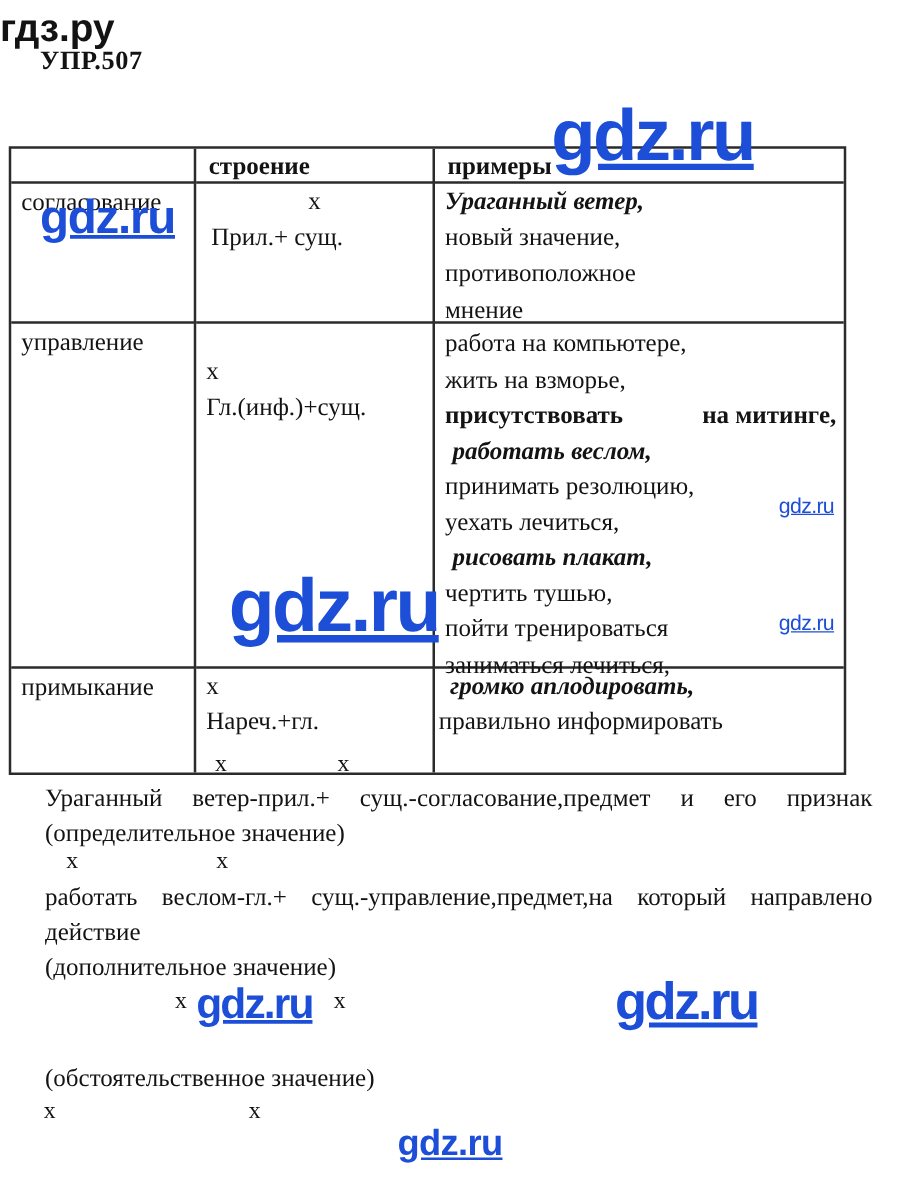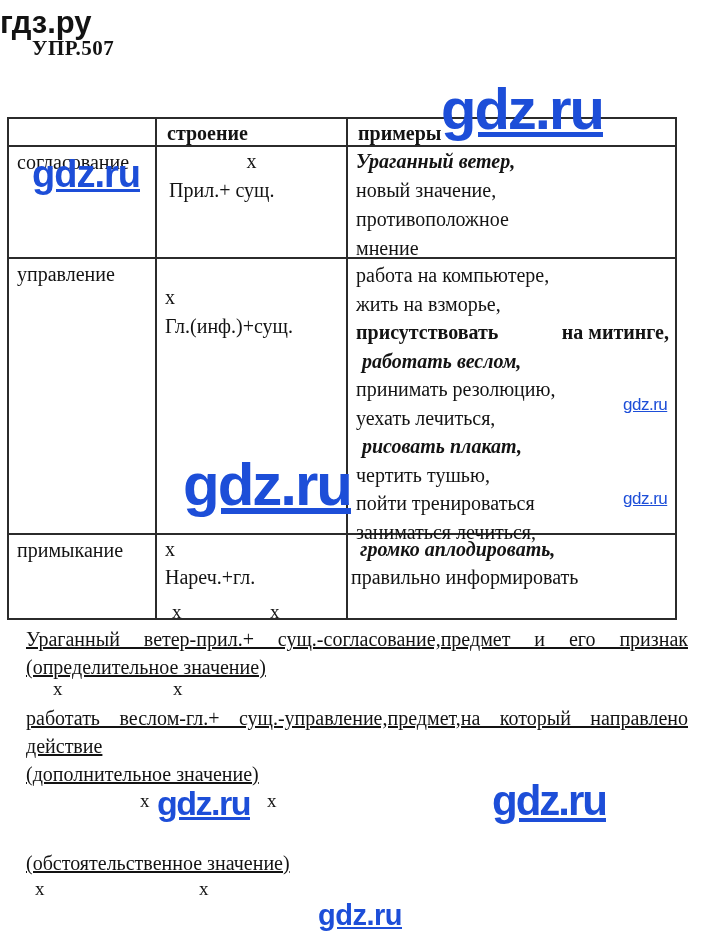--- a/index.html
+++ b/index.html
@@ -38,21 +38,21 @@
   .c3 div { padding-left:8px; line-height:29px; }
   .c3-r2 div { line-height:28.5px; padding-left:8px; }
   .c3-r2 { padding-top:2px; }
   .c3-r3 div { line-height:28px; }
   .bi { font-weight:bold; font-style:italic; }
   .indent { padding-left:14px !important; }
   .indent-sm { padding-left:12px !important; }
   .tight { padding-left:3px !important; }
   .split { display:flex; justify-content:space-between; padding-right:6px;font-weight:bold; }
   
-  .aline { position:absolute; left:26px; width:662px; font-size:20px; line-height:26px;text-decoration:underline; }
+  .aline { position:absolute; left:36px; width:662px; font-size:20px; line-height:26px; }
   .just { text-align:justify; text-align-last:justify; }
   .xmark { position:absolute; font-size:19px; line-height:1.2; }
   
   .wm {
     position:absolute; font-family:"Liberation Sans", sans-serif; font-weight:bold;
     color:#1d4ed8; line-height:1; z-index:5; letter-spacing:-1px;text-decoration:underline;
   }
   .wm-header   { left:441px; top:80px;  font-size:58px; letter-spacing:-2px; }
   .wm-row1     { left:32px;  top:155px; font-size:38px; }
   .wm-mid      { left:183px; top:455px; font-size:60px; letter-spacing:-2px; }

